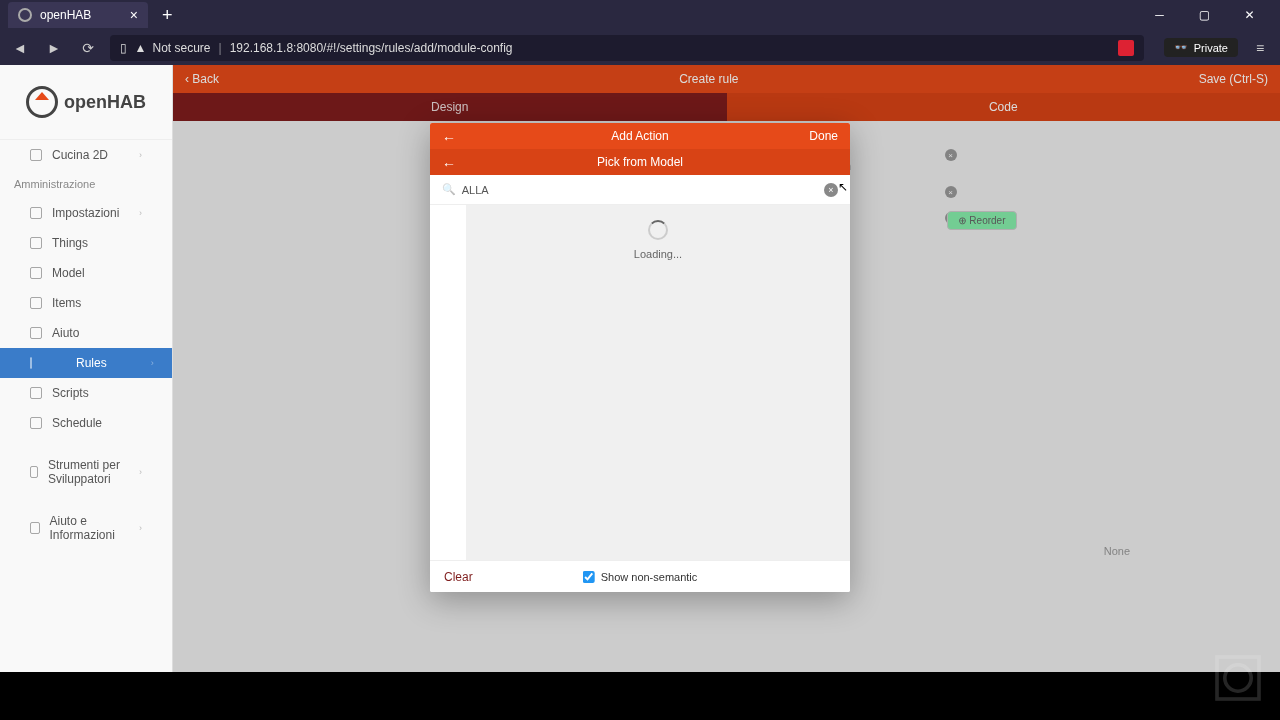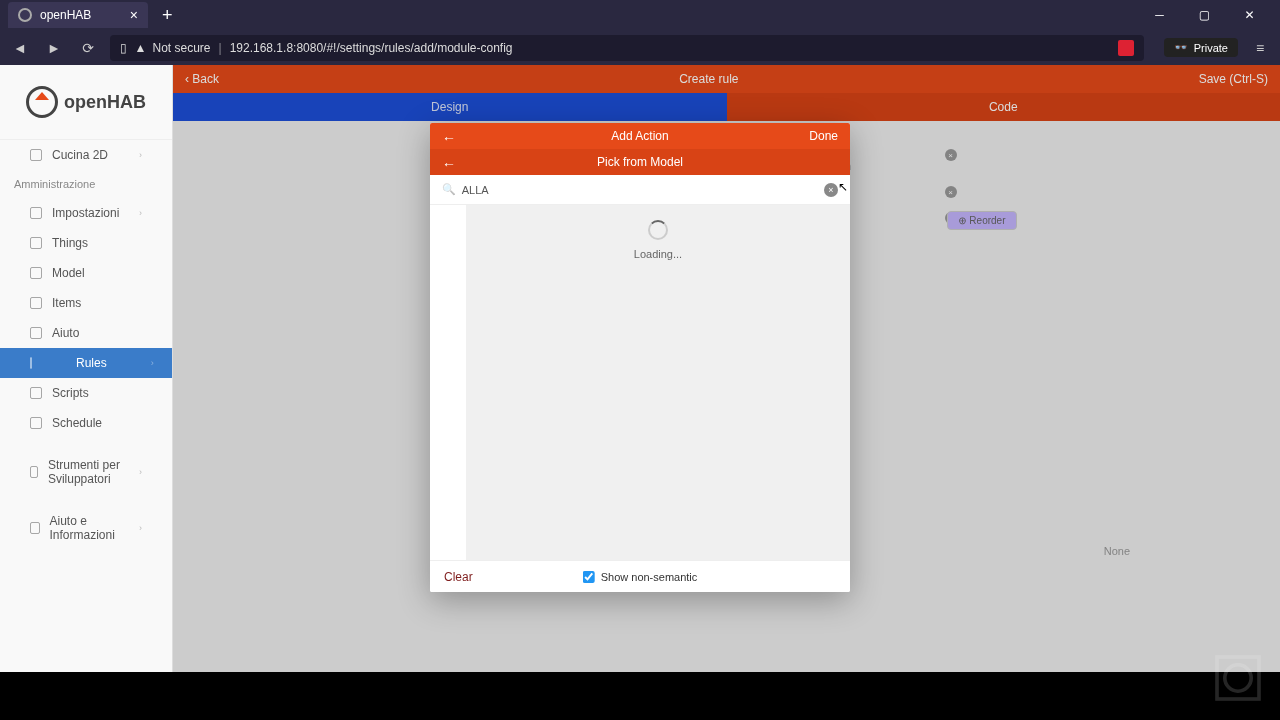--- a/index.html
+++ b/index.html
@@ -40,32 +40,32 @@
 .side-item { display:flex; align-items:center; gap:10px; padding:8px 30px; font-size:12px; color:#555; cursor:pointer; }
 .side-item.active { background:#3a7cc9; color:#fff;gap:44px; }
 .side-icon { width:12px; height:12px; border:1px solid currentColor; border-radius:2px; opacity:0.5; }
 .side-arrow { margin-left:auto; opacity:0.4; font-size:9px; }
 
 
 .main { flex:1; background:#eee; position:relative; }
 .top-bar { height:28px; background:#e64a19; display:flex; align-items:center; justify-content:space-between; padding:0 12px; color:#fff; font-size:12px; }
 .back-btn { cursor:pointer; }
 .top-title { font-weight:500; }
-.tabs { height:28px; background:#1d4ed8; display:flex;text-align:center; }
+.tabs { height:28px; background:#7f1d1d; display:flex;text-align:center; }
 .tab-btn { flex:1; display:flex; align-items:center; justify-content:center; color:#fff; font-size:12px; cursor:pointer; opacity:0.85; }
 .tab-btn.active { background:#d84315; opacity:1; }
 
 .form-area { padding:20px 0; display:flex; justify-content:center; }
 .form { width:460px; }
 .row { display:flex; align-items:flex-start; padding:6px 0; font-size:11px; position:relative; }
 .row-label { width:165px; color:#666; padding-top:2px; }
 .row-val { flex:1; color:#333; }
 .row-note { font-size:10px; color:#999; margin-top:2px; }
 .row-clear { width:12px; height:12px; background:#999; border-radius:50%; color:#fff; font-size:8px; display:flex; align-items:center; justify-content:center; cursor:pointer; margin-left:8px; margin-top:2px; }
-.reorder { position:absolute; right:-60px; top:70px; border:1px solid #ccc; padding:3px 10px; border-radius:4px; font-size:10px; color:#666; cursor:pointer; background:#c4b5fd; }
+.reorder { position:absolute; right:-60px; top:70px; border:1px solid #ccc; padding:3px 10px; border-radius:4px; font-size:10px; color:#666; cursor:pointer; background:#86efac; }
 
 
 .overlay { position:absolute; inset:0; background:rgba(0,0,0,0.14); }
 
 
 .modal { position:absolute; left:430px; top:123px; width:420px; background:#fff; box-shadow:0 8px 32px rgba(0,0,0,0.3); border-radius:2px; overflow:hidden; display:flex; flex-direction:column; }
 .modal-hdr1 { height:26px; background:#e64a19; display:flex; align-items:center; padding:0 12px; color:#fff; font-size:12px; position:relative; }
 .modal-back { cursor:pointer; font-size:14px; }
 .modal-title { position:absolute; left:50%; transform:translateX(-50%); font-weight:500; }
 .modal-done { margin-left:auto; cursor:pointer; }

